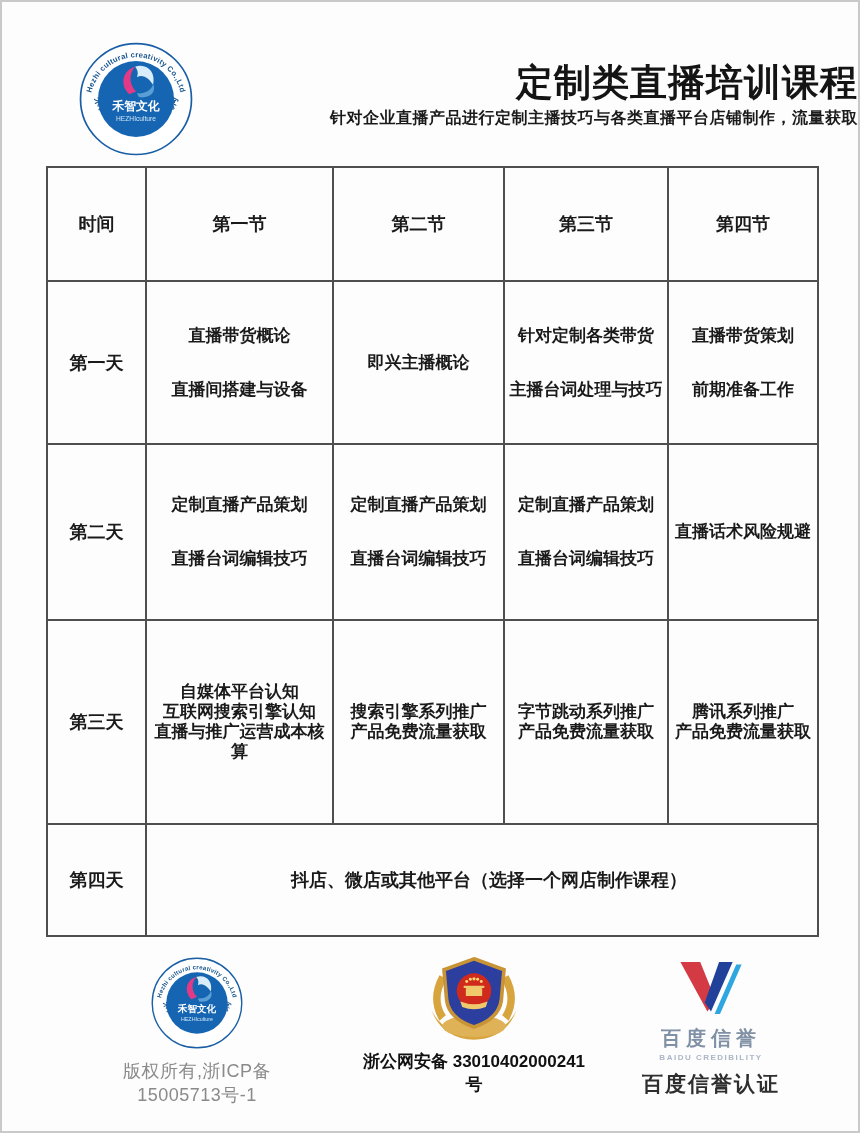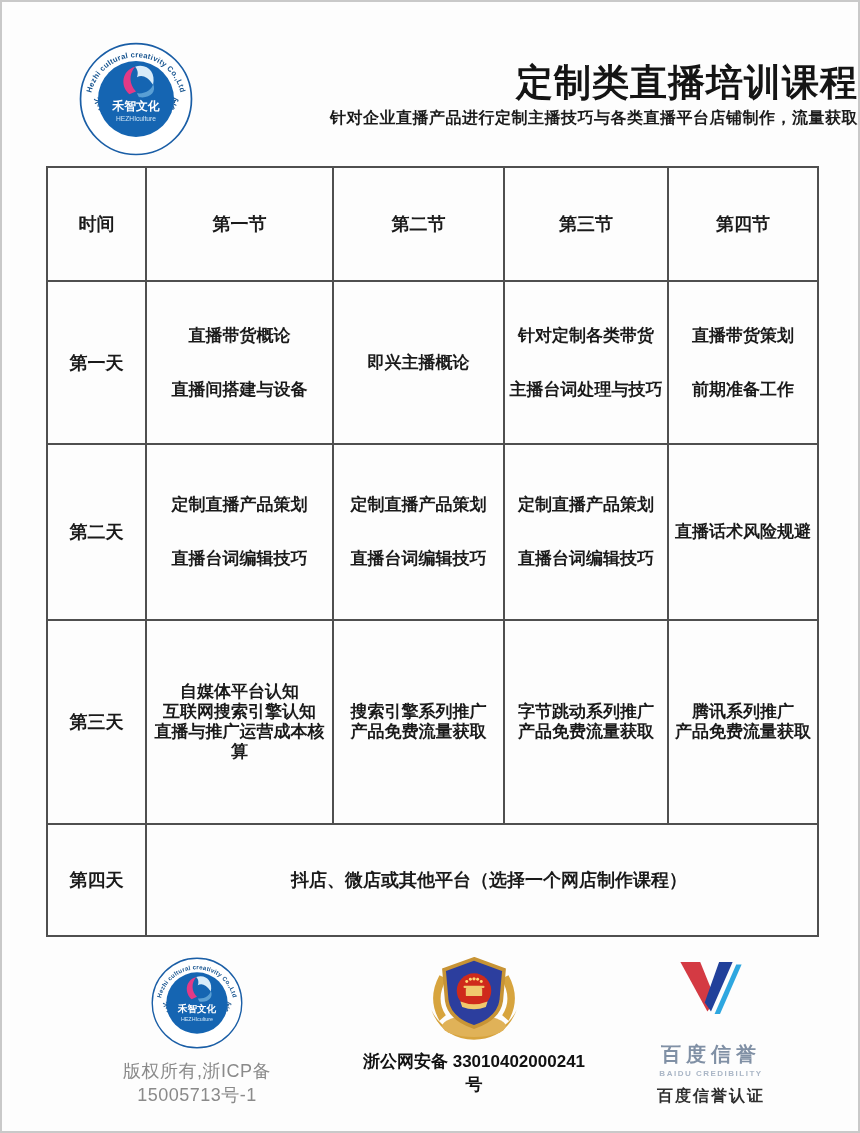--- a/index.html
+++ b/index.html
@@ -37,23 +37,23 @@
   .ln{line-height:20px;}
   .r1 .ln + .ln,.r2 .ln + .ln{margin-top:34px;}
   .r3 .ln + .ln{}
   .merged-cell{text-align:center;padding-left:14px !important;font-size:18px;margin-left:44px;}
   
   .f-left{position:absolute;left:95px;top:955px;width:200px;text-align:center;}
   .icp{margin-top:6px;font-size:18px;color:#8a8a8a;letter-spacing:0.5px;}
   .f-center{position:absolute;left:358px;top:951px;width:228px;text-align:center;}
   .police{margin-top:5px;font-size:17px;font-weight:bold;color:#111;}
   .f-right{position:absolute;left:618px;top:957px;width:182px;text-align:center;}
-  .bd-cn{margin-top:20px;font-size:20px;letter-spacing:5px;color:#8090a5;font-weight:bold;}
+  .bd-cn{margin-top:4px;font-size:20px;letter-spacing:5px;color:#8090a5;font-weight:bold;}
   .bd-en{margin-top:1px;font-size:8px;letter-spacing:1.5px;color:#aab6c6;font-weight:bold;}
-  .bd-cert{margin-top:8px;font-size:16px;font-weight:bold;letter-spacing:2px;color:#2e2e2e;}
+  .bd-cert{margin-top:8px;font-size:21px;font-weight:bold;letter-spacing:2px;color:#2e2e2e;}
 </style>
 </head>
 <body>
 
 <div class="page">
 
   <svg class="logo-lg" width="114" height="114" viewBox="0 0 120 120">
     <defs>
       <path id="arcT1" d="M 12,64 A 48,48 0 0 1 108,64"></path>
       <path id="arcB1" d="M 15,57 A 47,47 0 0 0 105,57"></path>

